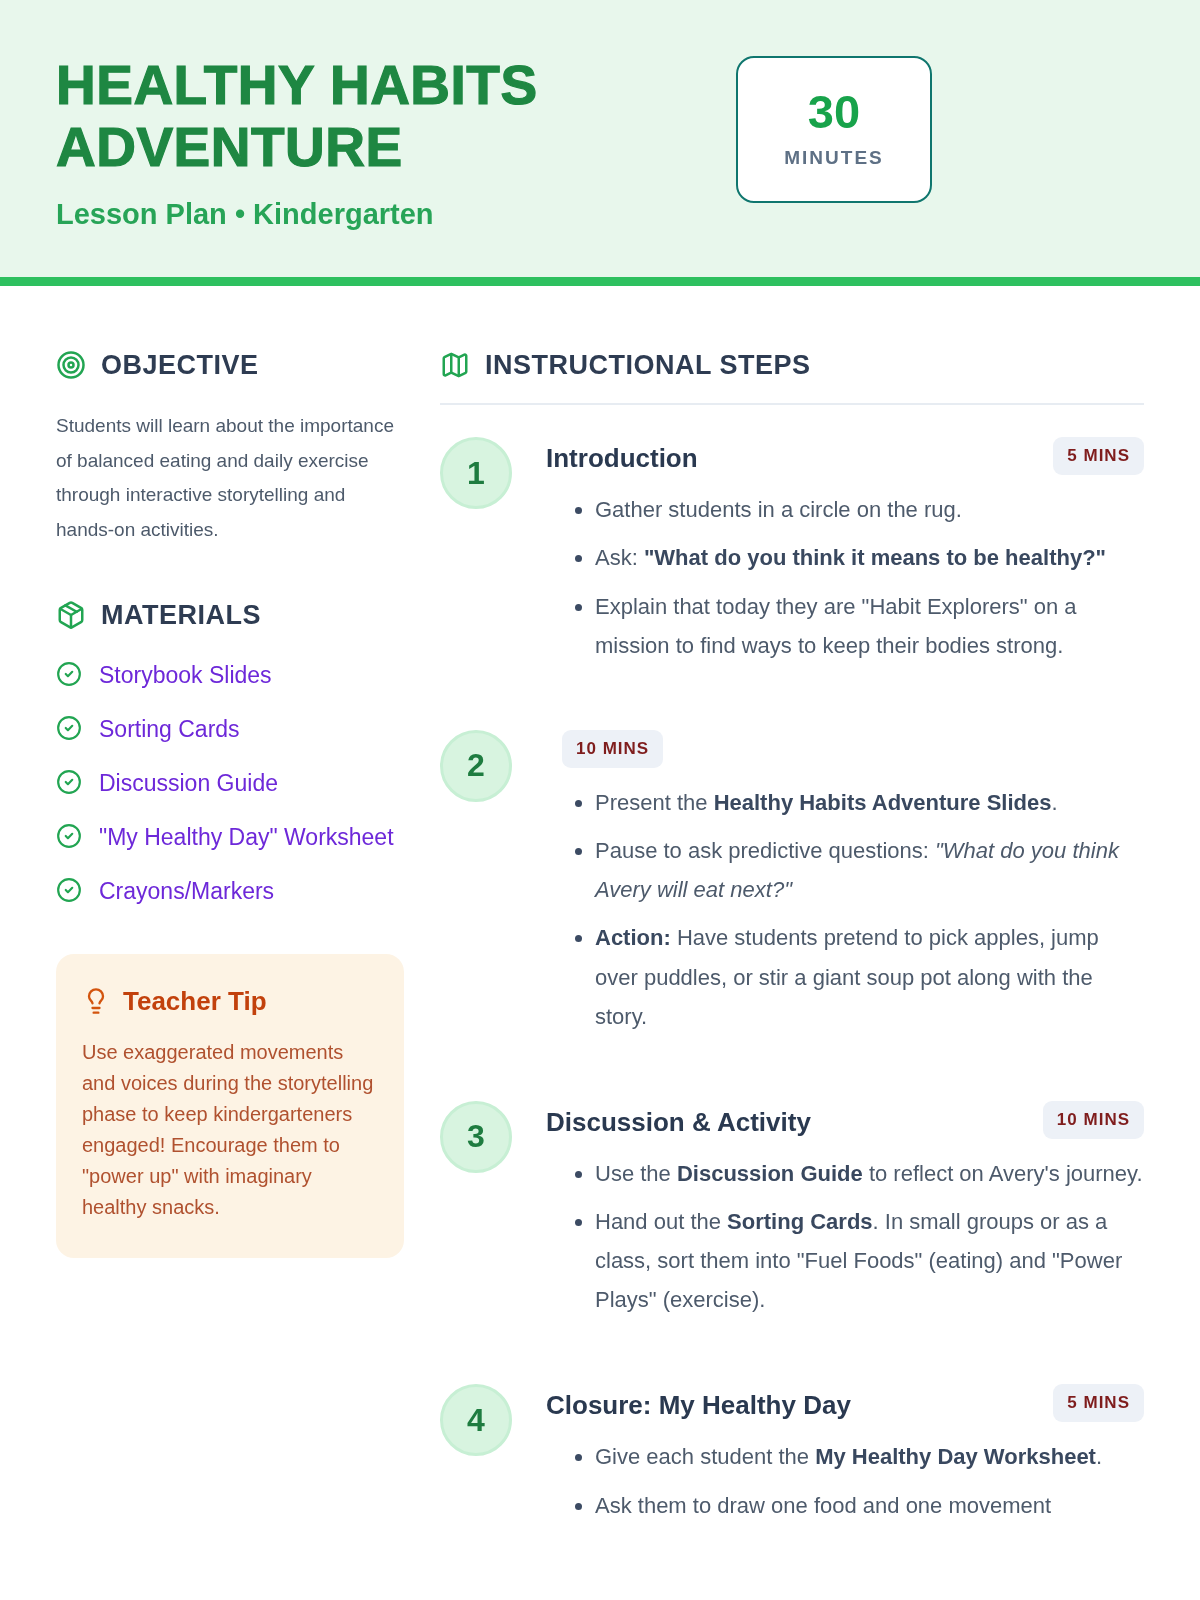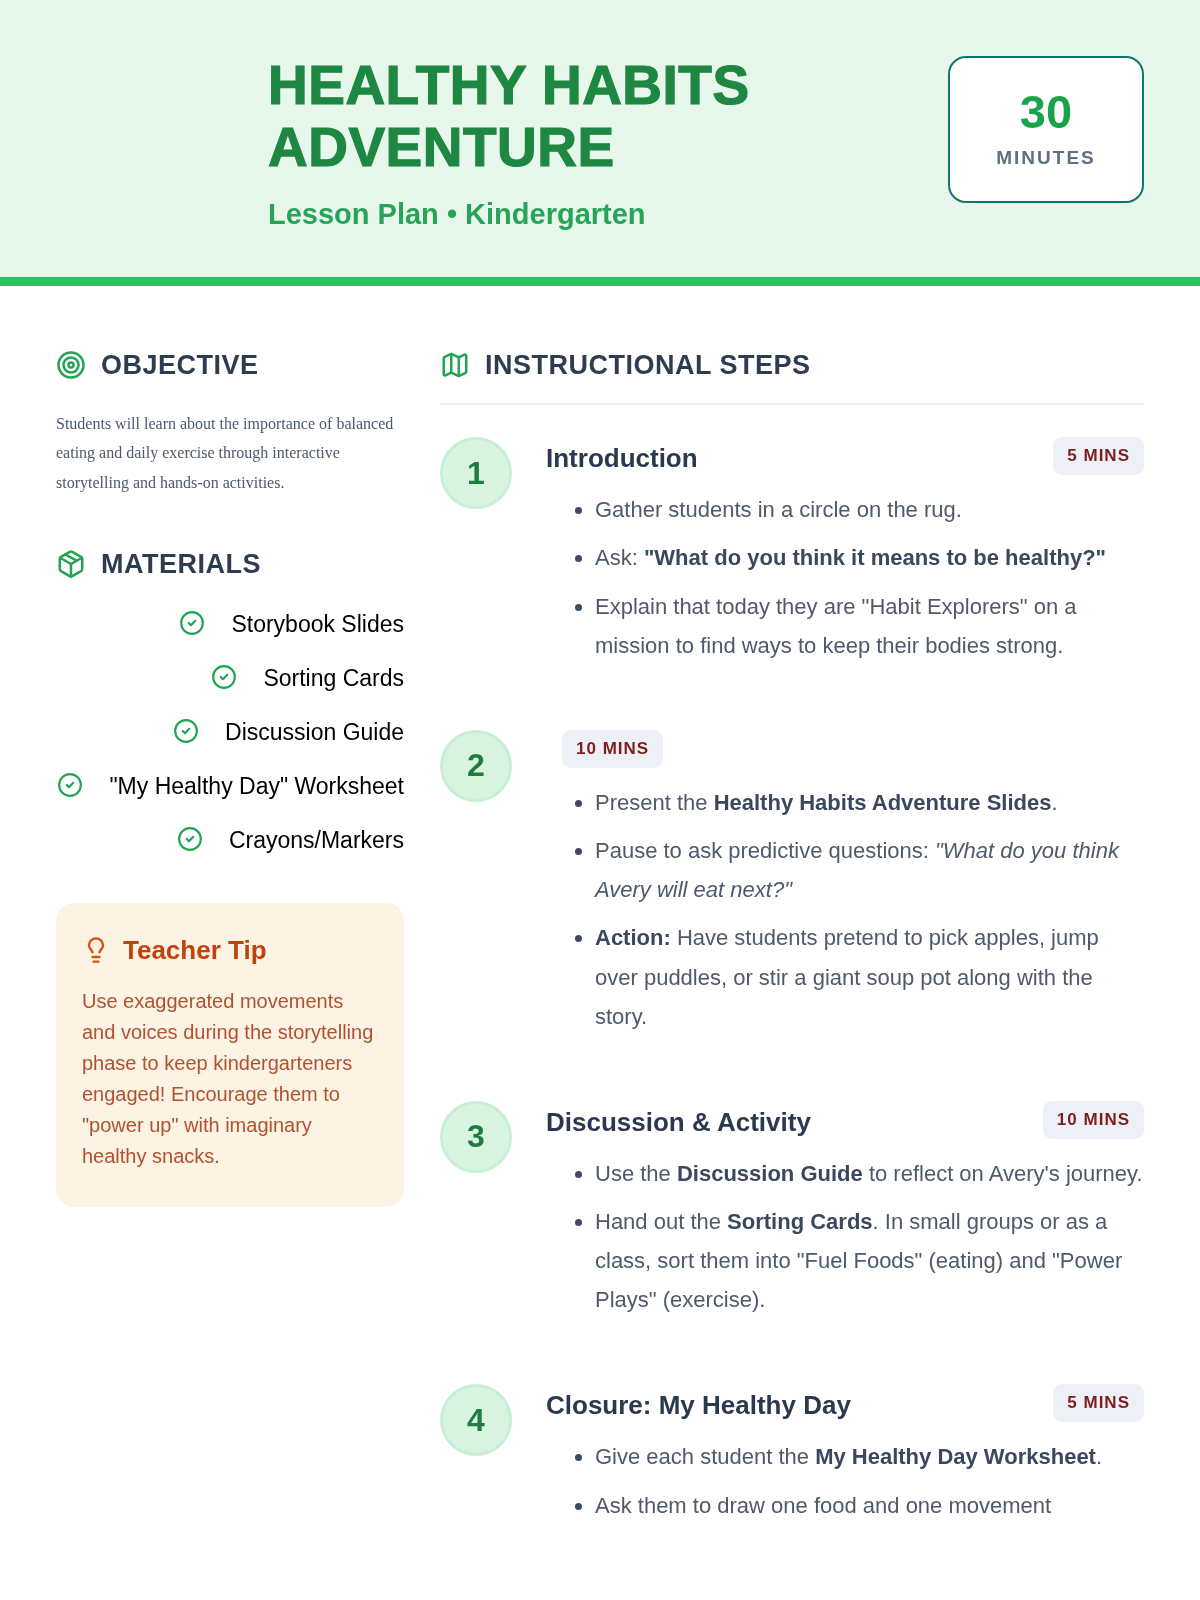--- a/index.html
+++ b/index.html
@@ -2,40 +2,40 @@
 <html><head>
 <meta charset="utf-8">
 <style>
   * { box-sizing: border-box; }
   html, body { margin: 0; padding: 0; }
   body { background: #ffffff; font-family: "Liberation Sans", sans-serif; }
 
   .page { width: 1200px; height: 1600px; overflow: hidden; background: #ffffff; }
 
   
-  .header { background: #e8f7ec; padding: 54px 56px 46px; display: flex; justify-content: flex-end; align-items: flex-start; }
+  .header { background: #e8f7ec; padding: 54px 56px 46px; display: flex; justify-content: flex-start; align-items: flex-start; }
   .page-title { margin: 0; font-size: 55px; line-height: 1.13; font-weight: 800; color: #1e8742; letter-spacing: 0.5px; max-width: 680px; -webkit-text-stroke: 1.2px currentColor; }
   .page-subtitle { margin: 20px 0 0; font-size: 29px; font-weight: 700; color: #27a457; }
   .duration-card { min-width: 196px; background: #ffffff; border: 2px solid #0f766e; border-radius: 18px; padding: 30px 24px 32px; text-align: center; margin-top: 2px; }
   .duration-value { font-size: 47px; line-height: 1; font-weight: 800; color: #18a34b; }
   .duration-unit { margin-top: 12px; font-size: 19px; font-weight: 700; letter-spacing: 2px; color: #5e7085; }
   .accent-bar { height: 9px; background: #2ec05f; }
 
   
   .content { display: grid; grid-template-columns: 348px 1fr; column-gap: 36px; padding: 64px 56px 0; }
 
   .section-heading { display: flex; gap: 15px; margin: 0; font-size: 27px; font-weight: 800; color: #2e3c52; letter-spacing: 0.5px; }
   .section-heading .icon svg { width: 30px; height: 30px; display: block; }
   .icon svg { fill: none; stroke: #22a552; stroke-width: 2; stroke-linecap: round; stroke-linejoin: round; }
 
   
-  .objective-text { margin: 28px 0 52px; font-size: 16px; line-height: 1.82; color: #4d5a6b; font-family: Liberation Serif, serif; }
+  .objective-text { margin: 28px 0 52px; font-size: 19px; line-height: 1.82; color: #4d5a6b; }
 
   .materials-list { list-style: none; margin: 28px 0 0; padding: 0; }
-  .material-item { display: flex; align-items: flex-start; gap: 26px; margin-bottom: 22px; font-size: 23px; line-height: 1.4; color: #000000; justify-content: flex-end; }
+  .material-item { display: flex; align-items: flex-start; gap: 17px; margin-bottom: 22px; font-size: 23px; line-height: 1.4; color: #6d28d9; }
   .material-item .icon { flex: none; margin-top: 2px; }
   .material-item .icon svg { width: 26px; height: 26px; display: block; }
 
   .tip-box { margin-top: 46px; background: #fdf3e4; border-radius: 18px; padding: 32px 26px 34px; }
   .tip-heading { display: flex; align-items: center; gap: 13px; margin: 0 0 20px; font-size: 26px; font-weight: 800; color: #c2410c; }
   .tip-heading .icon svg { width: 28px; height: 28px; display: block; stroke: #d3540e; }
   .tip-text { margin: 0; font-size: 20px; line-height: 1.56; color: #b0512f; font-weight: 500; }
 
   
   .steps-divider { border: 0; height: 2px; background: #e7ecf2; margin: 22px 0 0; }

